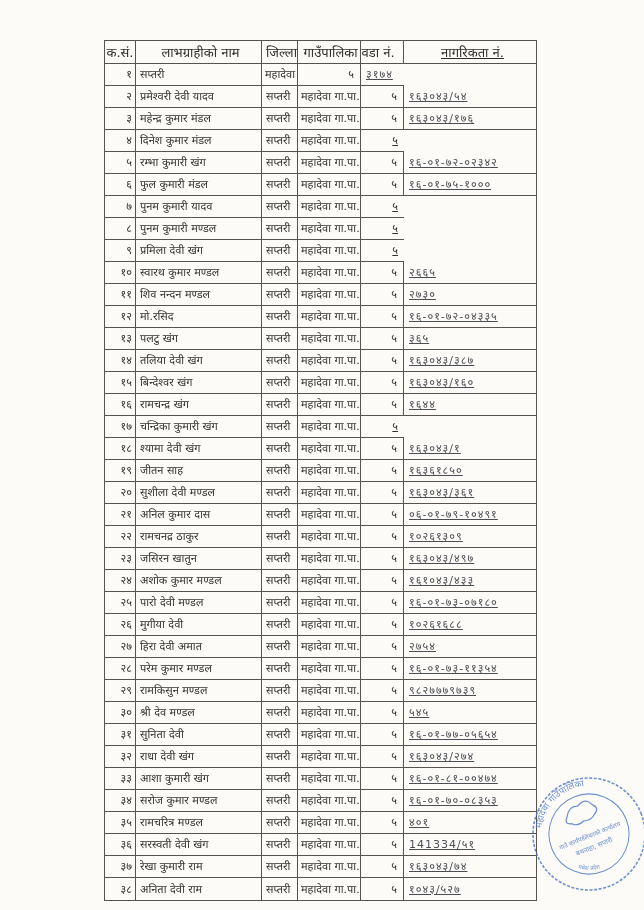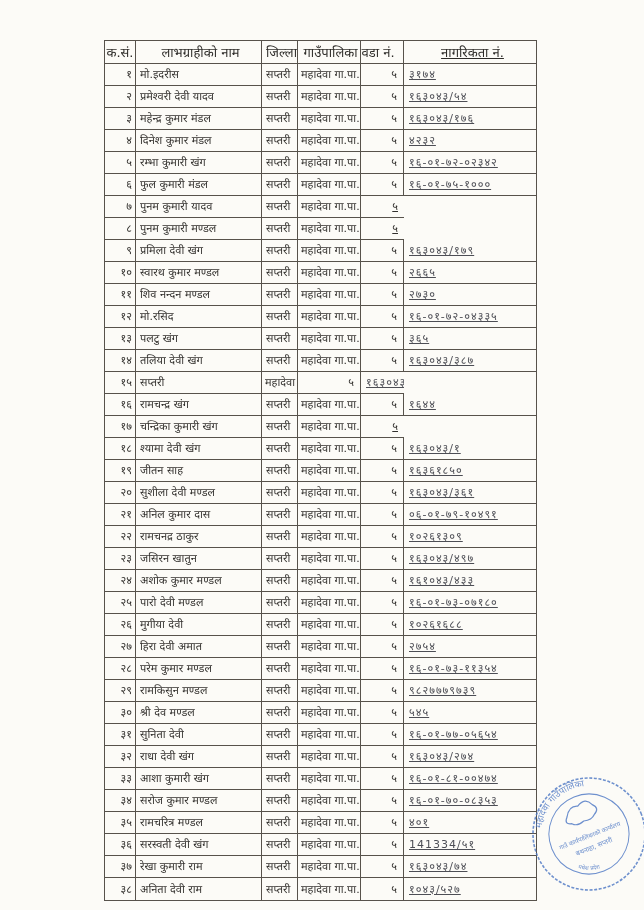--- a/index.html
+++ b/index.html
@@ -76,21 +76,20 @@
       <div class="cell c-name">लाभग्राहीको नाम</div>
       <div class="cell c-district">जिल्ला</div>
       <div class="cell c-muni">गाउँपालिका</div>
       <div class="cell c-ward">वडा नं.</div>
       <div class="cell c-citz">नागरिकता नं.</div>
     </div>
     <div class="t-body">
 
         <div class="t-row">
           <div class="cell c-sn">१</div>
-          <div class="cell c-name">मो.इदरीस</div>
           <div class="cell c-district">सप्तरी</div>
           <div class="cell c-muni">महादेवा गा.पा.</div>
           <div class="cell c-ward">५</div>
           <div class="cell c-citz hand">३१७४</div>
         </div>
 
         <div class="t-row">
           <div class="cell c-sn">२</div>
           <div class="cell c-name">प्रमेश्वरी देवी यादव</div>
           <div class="cell c-district">सप्तरी</div>
@@ -107,21 +106,20 @@
           <div class="cell c-ward">५</div>
           <div class="cell c-citz hand">१६३०४३/१७६</div>
         </div>
 
         <div class="t-row">
           <div class="cell c-sn">४</div>
           <div class="cell c-name">दिनेश कुमार मंडल</div>
           <div class="cell c-district">सप्तरी</div>
           <div class="cell c-muni">महादेवा गा.पा.</div>
           <div class="cell c-ward">५</div>
-          <div class="cell c-citz hand">४२३२</div>
         </div>
 
         <div class="t-row">
           <div class="cell c-sn">५</div>
           <div class="cell c-name">रम्भा कुमारी खंग</div>
           <div class="cell c-district">सप्तरी</div>
           <div class="cell c-muni">महादेवा गा.पा.</div>
           <div class="cell c-ward">५</div>
           <div class="cell c-citz hand">१६-०१-७२-०२३४२</div>
         </div>
@@ -150,21 +148,20 @@
           <div class="cell c-muni">महादेवा गा.पा.</div>
           <div class="cell c-ward">५</div>
         </div>
 
         <div class="t-row">
           <div class="cell c-sn">९</div>
           <div class="cell c-name">प्रमिला देवी खंग</div>
           <div class="cell c-district">सप्तरी</div>
           <div class="cell c-muni">महादेवा गा.पा.</div>
           <div class="cell c-ward">५</div>
-          <div class="cell c-citz hand">१६३०४३/१७९</div>
         </div>
 
         <div class="t-row">
           <div class="cell c-sn">१०</div>
           <div class="cell c-name">स्वारथ कुमार मण्डल</div>
           <div class="cell c-district">सप्तरी</div>
           <div class="cell c-muni">महादेवा गा.पा.</div>
           <div class="cell c-ward">५</div>
           <div class="cell c-citz hand">२६६५</div>
         </div>
@@ -200,20 +197,21 @@
           <div class="cell c-sn">१४</div>
           <div class="cell c-name">तलिया देवी खंग</div>
           <div class="cell c-district">सप्तरी</div>
           <div class="cell c-muni">महादेवा गा.पा.</div>
           <div class="cell c-ward">५</div>
           <div class="cell c-citz hand">१६३०४३/३८७</div>
         </div>
 
         <div class="t-row">
           <div class="cell c-sn">१५</div>
+          <div class="cell c-name">बिन्देश्वर खंग</div>
           <div class="cell c-district">सप्तरी</div>
           <div class="cell c-muni">महादेवा गा.पा.</div>
           <div class="cell c-ward">५</div>
           <div class="cell c-citz hand">१६३०४३/१६०</div>
         </div>
 
         <div class="t-row">
           <div class="cell c-sn">१६</div>
           <div class="cell c-name">रामचन्द्र खंग</div>
           <div class="cell c-district">सप्तरी</div>

